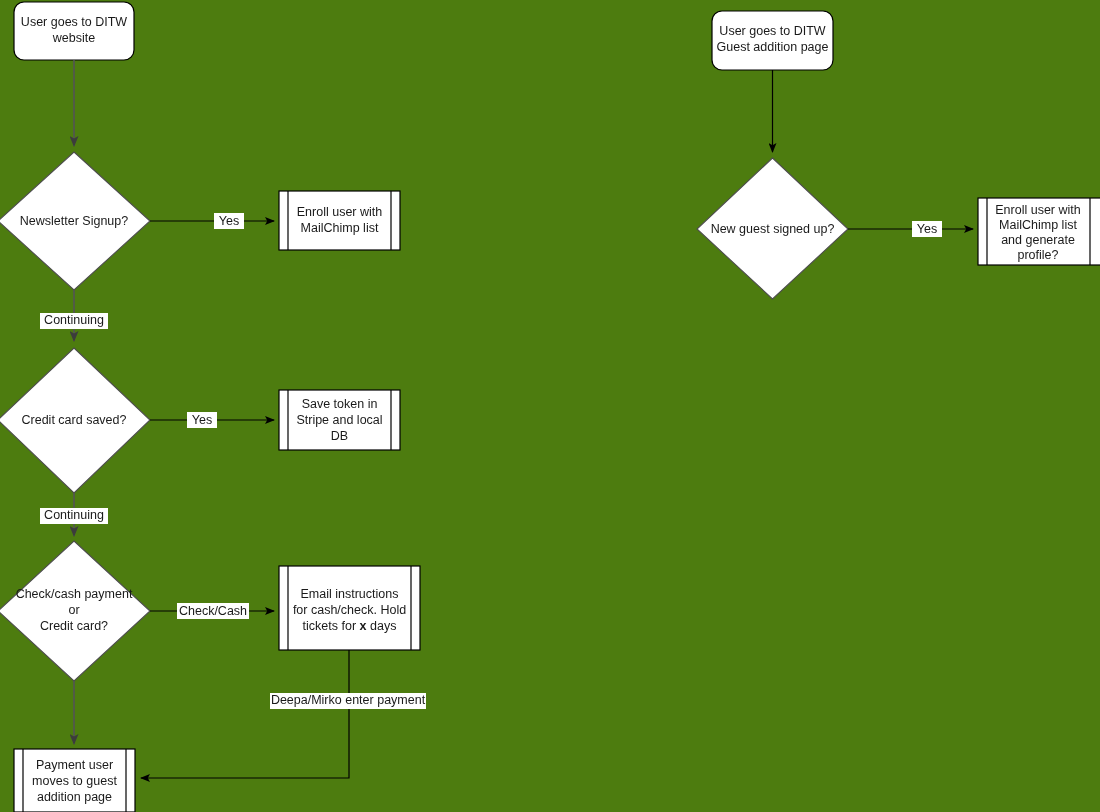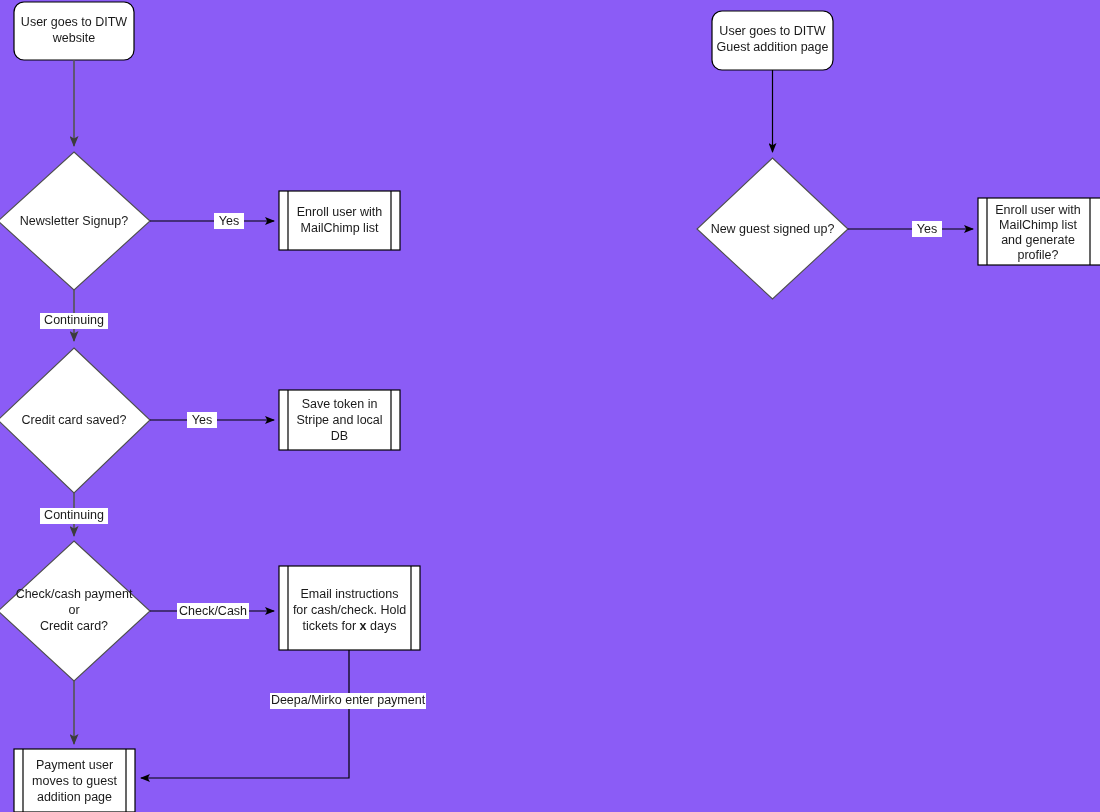--- a/index.html
+++ b/index.html
@@ -4,21 +4,21 @@
 <style>
   html, body {
     margin: 0;
     padding: 0;
     background: #ffffff;
   }
   #canvas {
     position: relative;
     width: 1100px;
     height: 812px;
-    background: #8b5cf6;
+    background: #4d7c0f;
     overflow: hidden;
     font-family: "Liberation Sans", sans-serif;
   }
   svg#flow {
     position: absolute;
     left: 0;
     top: 0;
     width: 1100px;
     height: 812px;
   }

